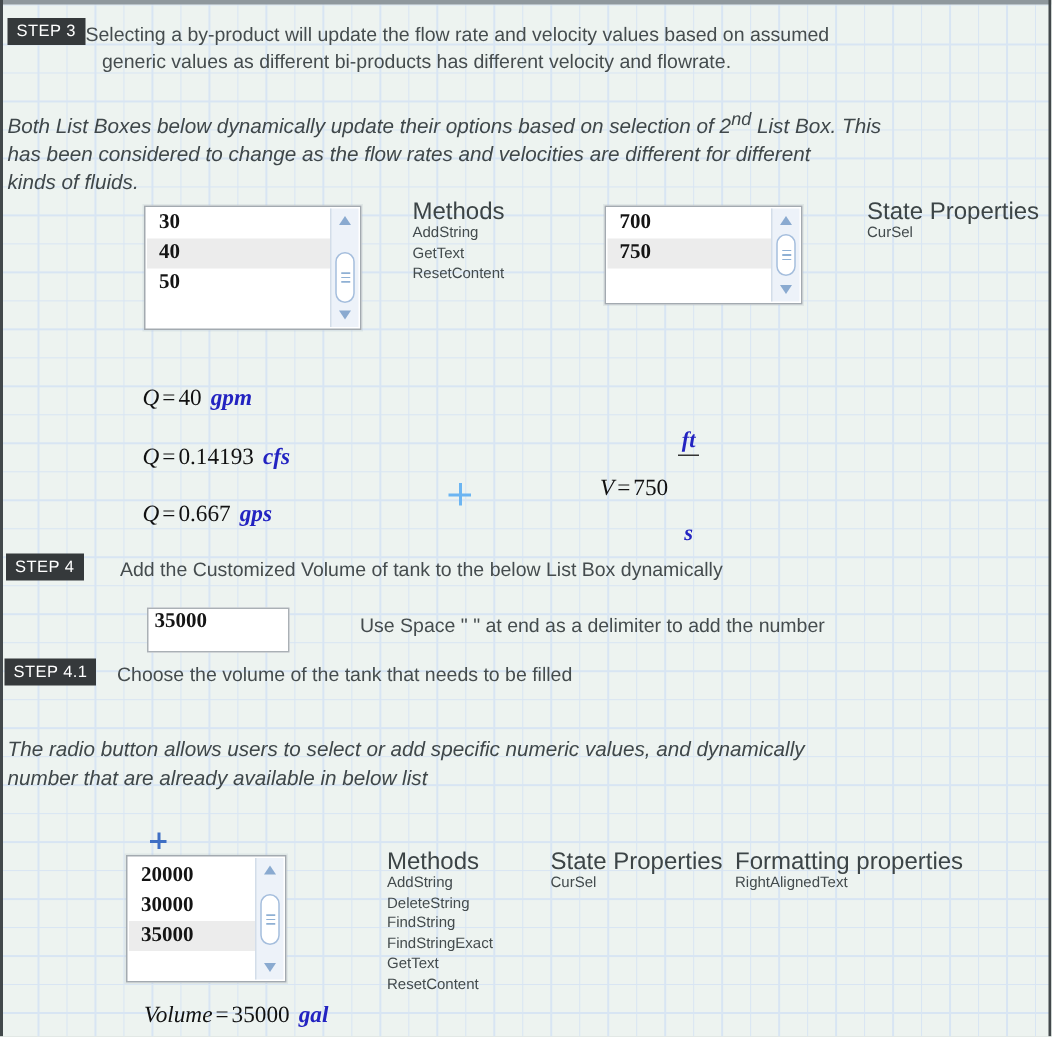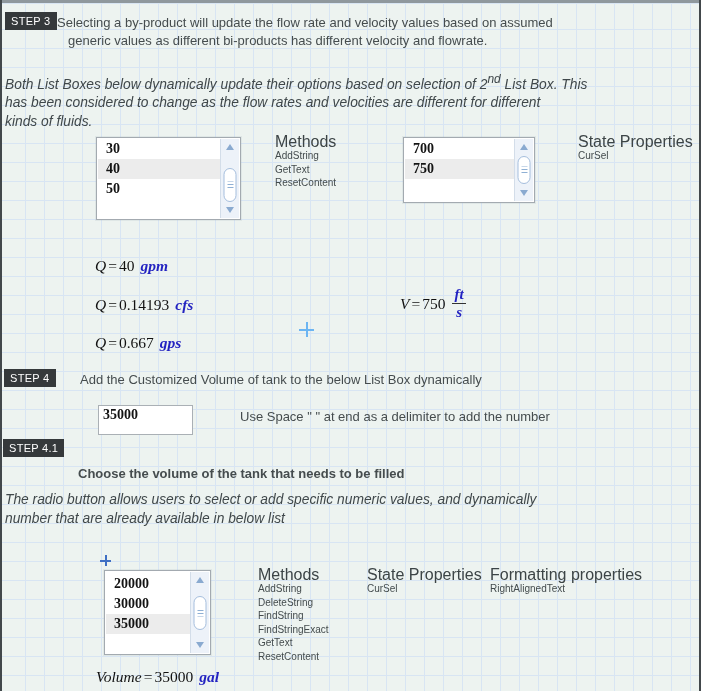--- a/index.html
+++ b/index.html
@@ -55,21 +55,21 @@
   
   .prop-title{font-size:16px;color:#3c4446;line-height:15px;}
   .prop-item{font-size:10px;color:#434b4d;line-height:13.5px;}
 
   
   .eq{font-family:"Liberation Serif", serif;font-size:15.5px;color:#111111;white-space:nowrap;display:flex;align-items:center;}
   .eq .var{font-style:italic;}
   .eq .op{margin:0 2px;}
   .eq .unit{color:#2323c1;font-weight:bold;font-style:italic;margin-left:6px;}
   .frac{display:inline-flex;flex-direction:column;align-items:center;margin-left:7px;
-    color:#2323c1;font-weight:bold;font-style:italic;font-size:15px;line-height:15px;}
+    color:#2323c1;font-weight:bold;font-style:italic;font-size:15px;line-height:15px;gap:44px;}
   .frac .num{border-bottom:1px solid #333;padding:0 2px 1px;}
   .frac .den{padding-top:1px;}
 
   .text-input{
     position:absolute;width:95px;height:30px;box-sizing:border-box;
     border:1px solid #aab0b5;background:#ffffff;
     font-family:"Liberation Serif", serif;font-weight:600;font-size:14px;color:#141414;
     padding:1px 4px 11px;outline:none;
   }
 
@@ -171,33 +171,33 @@
       <div class="v"></div>
   </div>
 
   <span class="badge abs" style="left:4px;top:369px;">STEP 4</span>
   <div class="body-text abs" style="left:80px;top:371px;">Add the Customized Volume of tank to the below List Box dynamically</div>
 
   <input class="text-input" style="left: 98px; top: 405px;" value="35000">
   <div class="body-text abs" style="left:240px;top:408px;">Use Space " " at end as a delimiter to add the number</div>
 
   <span class="badge abs" style="left:3px;top:439px;">STEP 4.1</span>
-  <div class="body-text abs" style="left:78px;top:465px;font-weight:bold;">Choose the volume of the tank that needs to be filled</div>
+  <div class="body-text abs" style="left:78px;top:441px;">Choose the volume of the tank that needs to be filled</div>
 
   <div class="note abs" style="left:5px;top:491px;">
     <div>The radio button allows users to select or add specific numeric values, and dynamically</div>
     <div>number that are already available in below list</div>
   </div>
 
   <div class="plus-btn" style="left:100px;top:555px;">
     <div class="h"></div>
       <div class="v"></div>
   </div>
 
-  <div class="listbox" style="left:104px;top:570px;width:107px;height:85px;">
+  <div class="listbox" style="left:84px;top:570px;width:107px;height:85px;">
     <div class="lb-rows" style="padding-top:2px;">
       <div class="lb-row">20000</div>
       <div class="lb-row">30000</div>
       <div class="lb-row selected">35000</div>
     </div>
     <div class="sb">
       <div class="sb-up"></div>
       <div class="sb-thumb"></div>
       <div class="sb-down"></div>
     </div>

